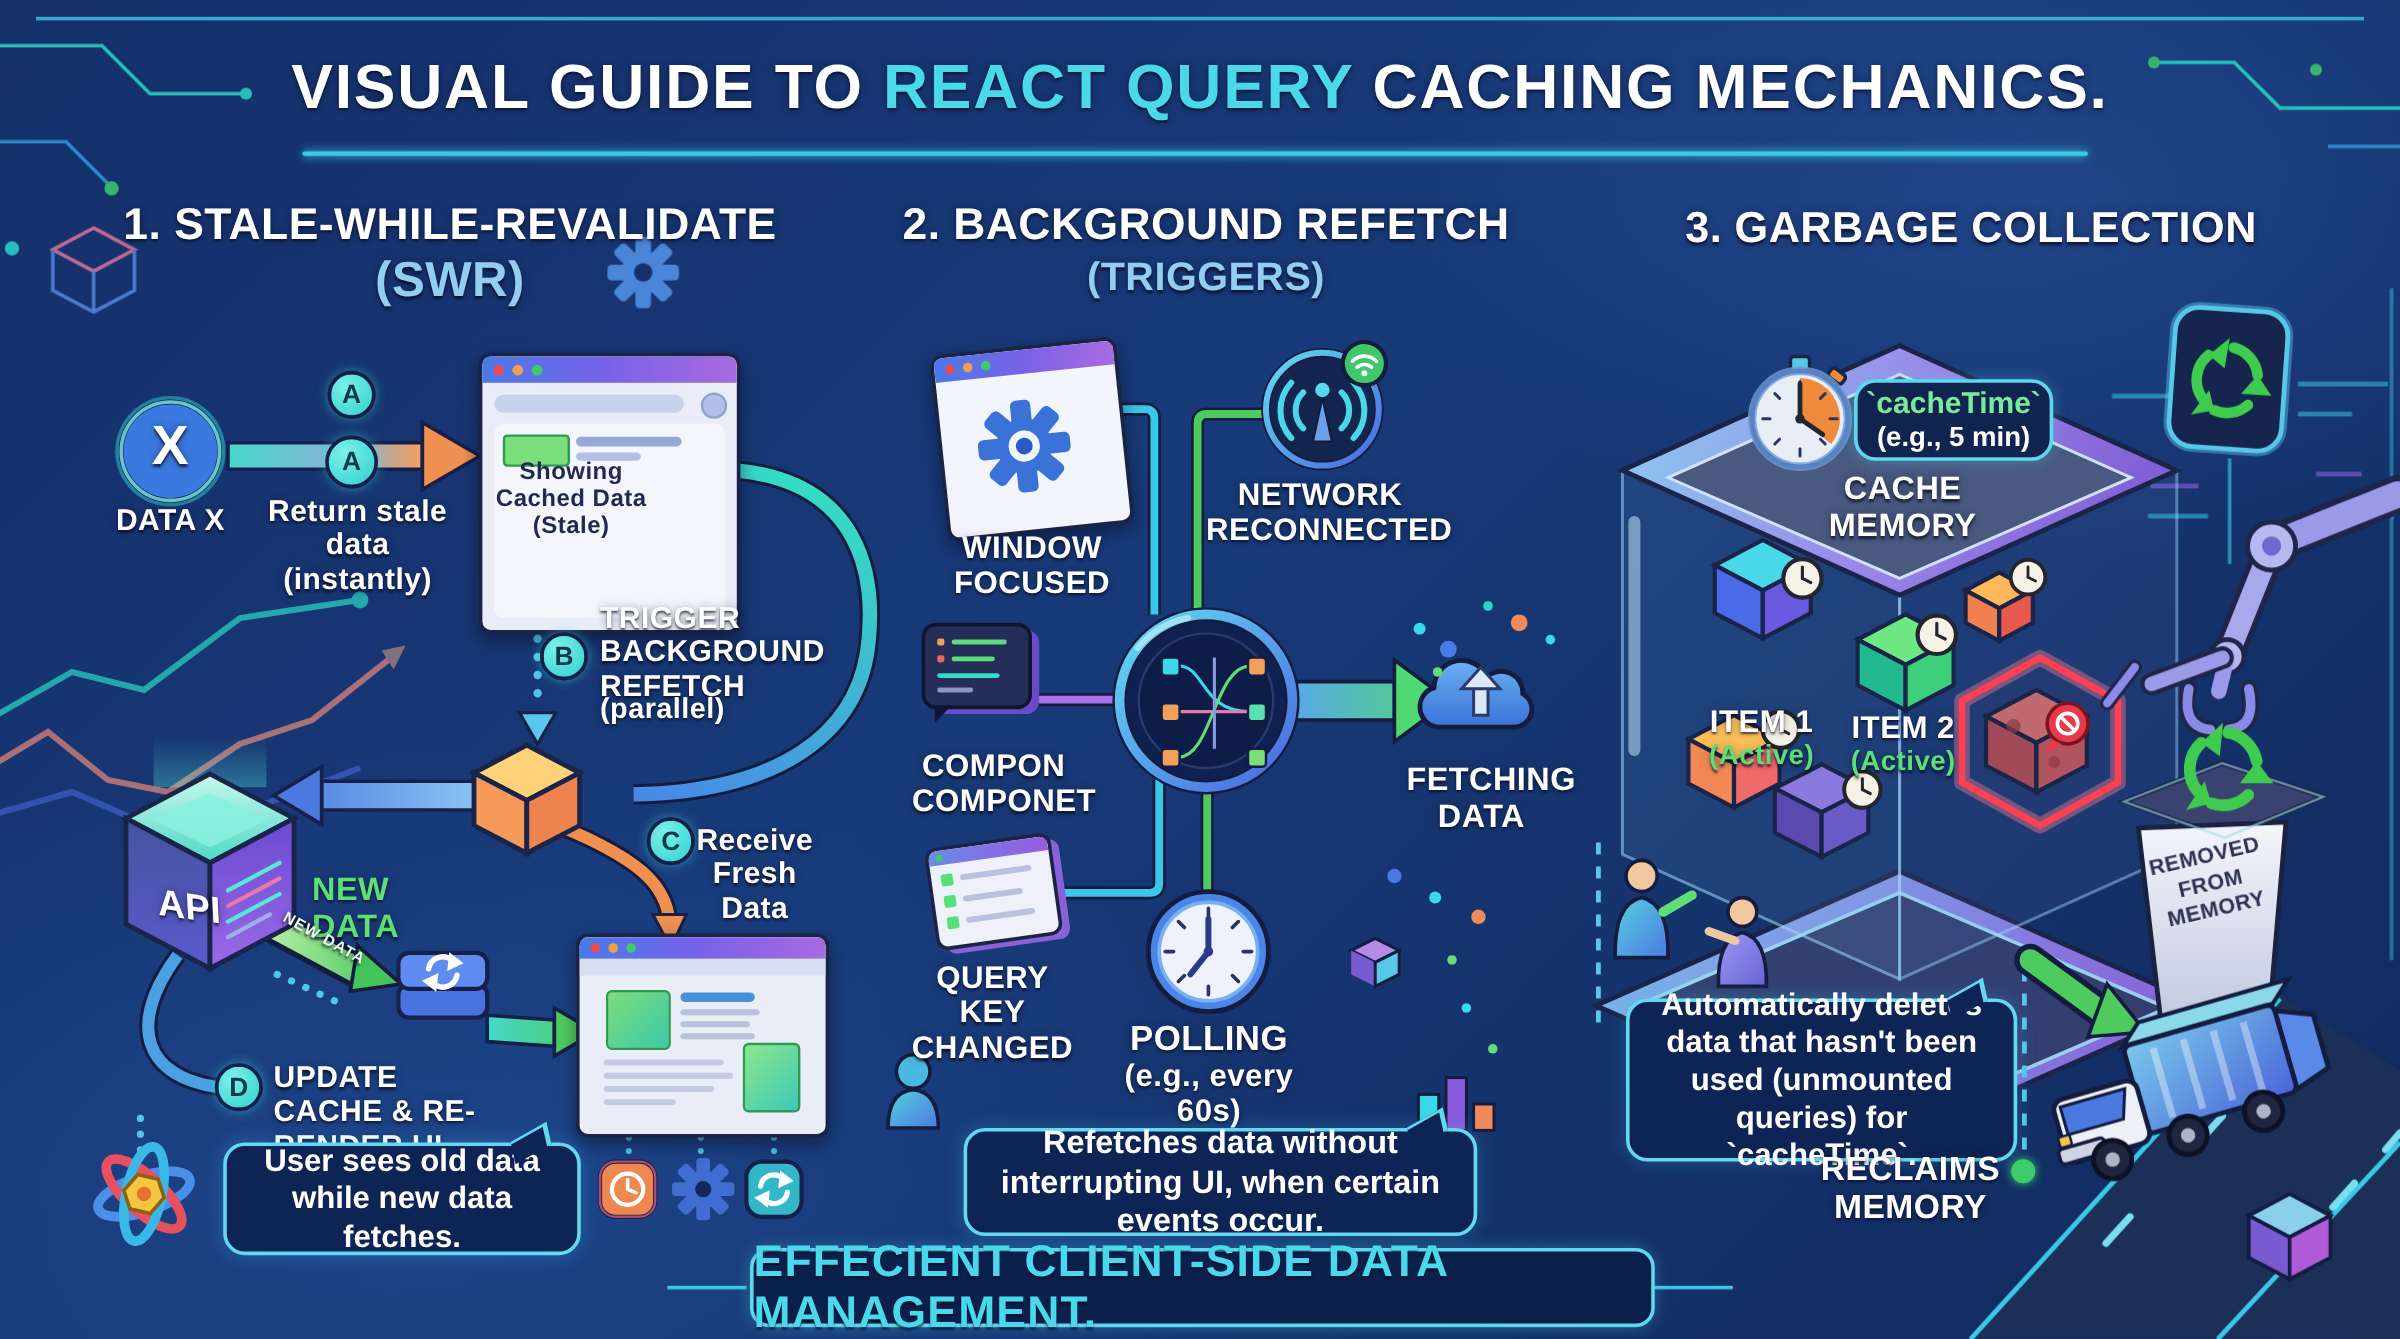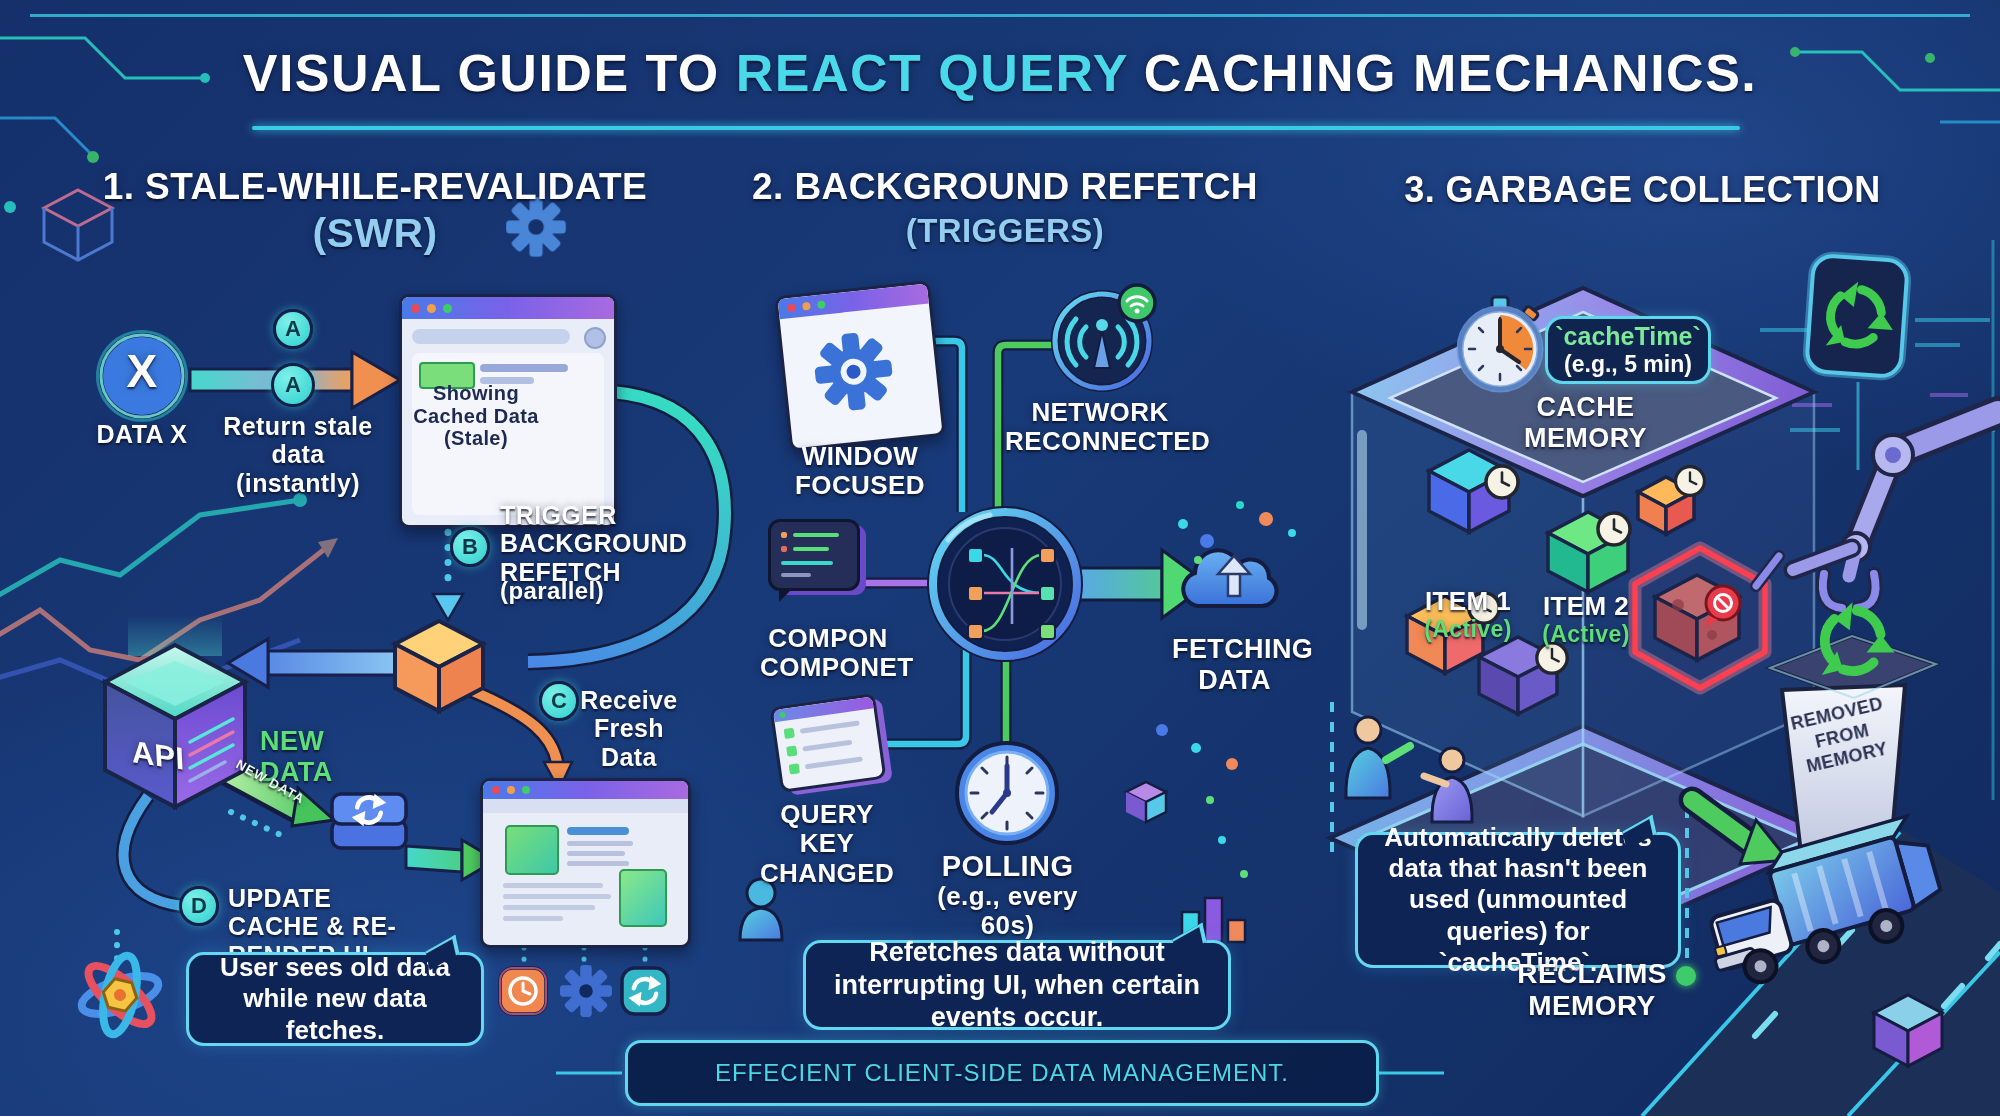--- a/index.html
+++ b/index.html
@@ -670,16 +670,16 @@
 <div class="t" style="left:1786px;top:702px;width:112px;font-size:18px;color:#2c3254;text-shadow:none;transform:rotate(-13deg);line-height:1.25;">REMOVED FROM MEMORY</div>
 
 <div class="callout" style="left:1355px;top:832px;width:296px;height:118px;font-size:26px;">
   <span>Automatically deletes data that hasn't been used (unmounted queries) for `cacheTime`.</span>
 </div>
 
 <div class="t" style="left:1512px;top:958px;width:160px;font-size:28px;">RECLAIMS MEMORY</div>
 <div style="position:absolute;z-index:6;left:1676px;top:966px;width:20px;height:20px;border-radius:50%;background:#3ecb6a;box-shadow:0 0 8px #3ecb6a;"></div>
 
 <div class="pill" style="left:625px;top:1040px;width:748px;height:60px;border-radius:16px;background:rgba(10,30,72,.9);">
-  <span class="cyan" style="font-weight:400;font-size:24px;letter-spacing:1px;text-shadow:0 2px 2px rgba(6,10,30,.6);">EFFECIENT CLIENT-SIDE DATA MANAGEMENT.</span>
+  <span class="cyan" style="font-weight:700;font-size:37px;letter-spacing:1px;text-shadow:0 2px 2px rgba(6,10,30,.6);">EFFECIENT CLIENT-SIDE DATA MANAGEMENT.</span>
 </div>
 
 </div>
 
 </body></html>

